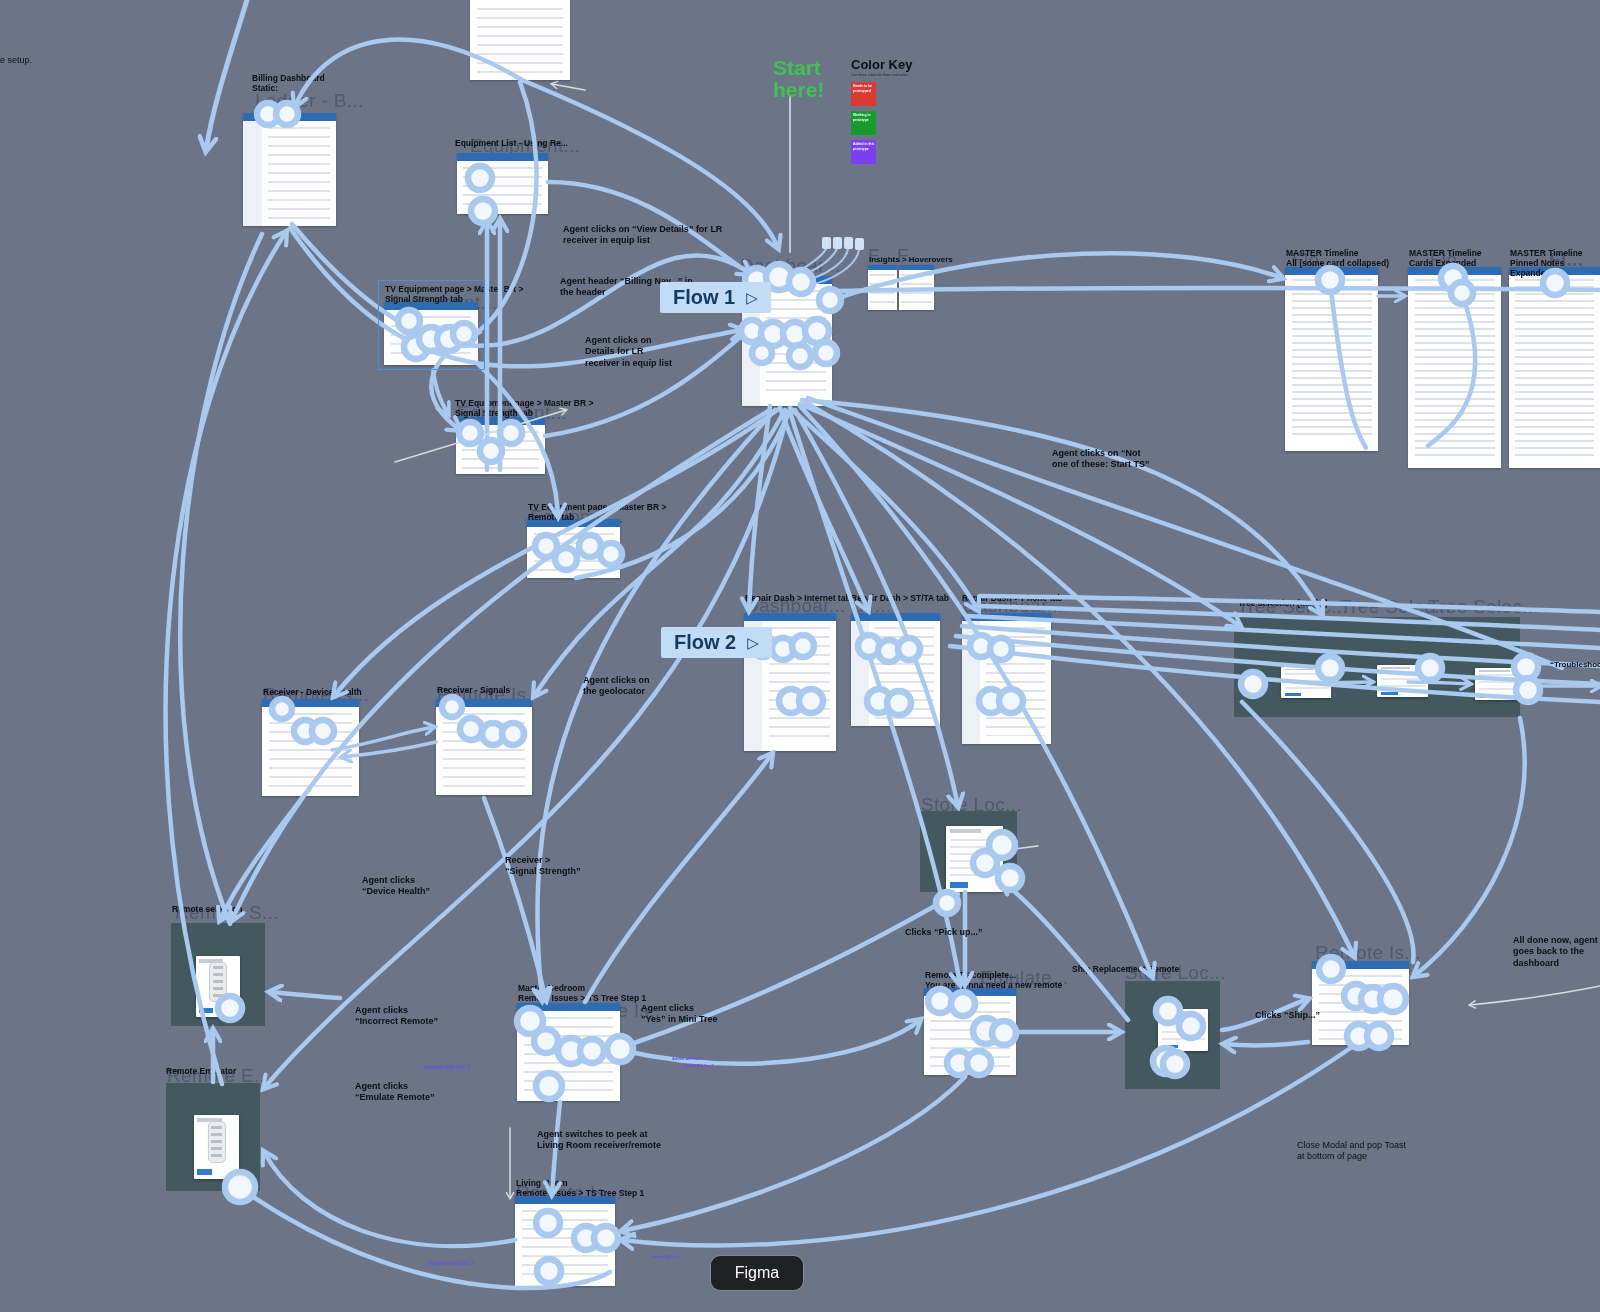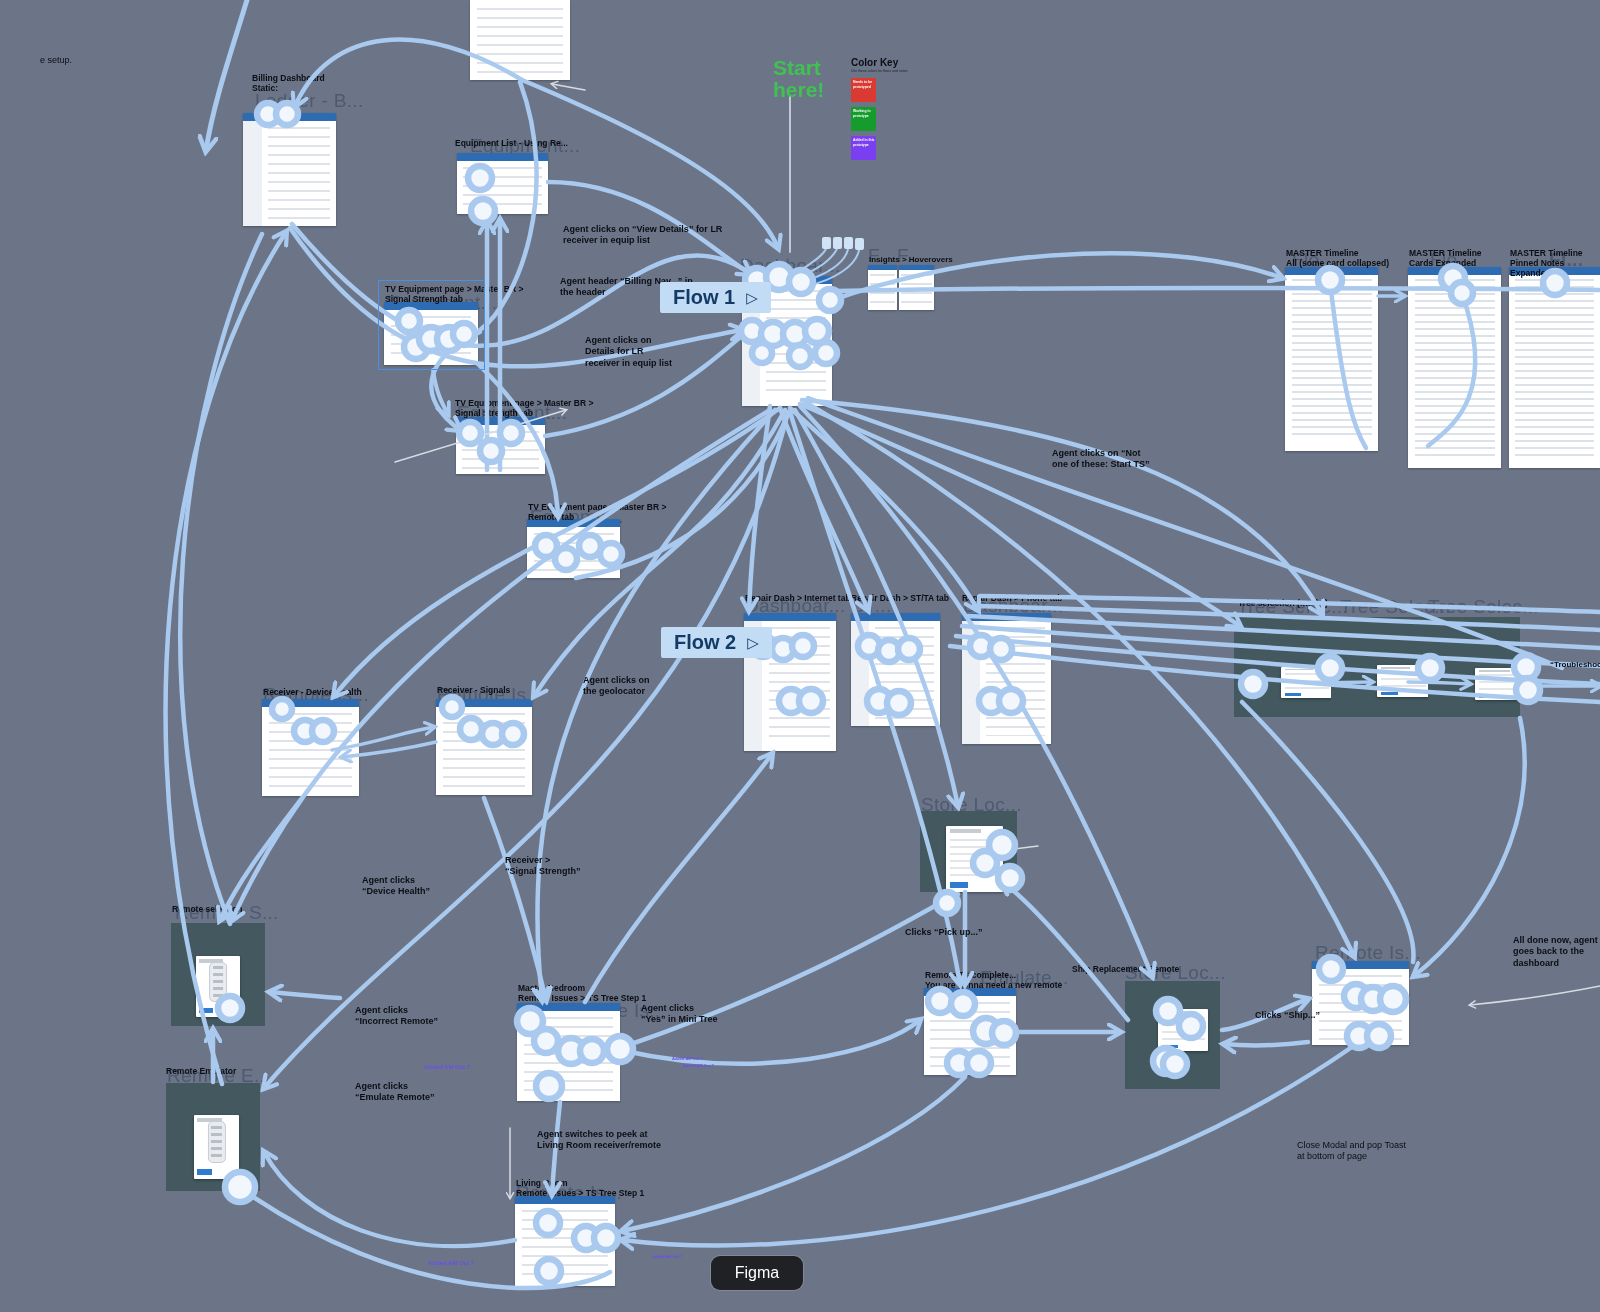--- a/index.html
+++ b/index.html
@@ -34,21 +34,21 @@
   .sel{position:absolute;border:1.5px solid #4a90e2;z-index:5;pointer-events:none;}
   .annotation{position:absolute;color:#0c0e15;font-weight:700;font-size:9px;line-height:1.25;
               white-space:pre-line;z-index:5;}
   .flow-pill{position:absolute;display:flex;align-items:center;gap:11px;background:#c3dcf5;
              color:#143a66;font-weight:700;font-size:20px;height:31px;padding:0 13px;
              z-index:6;border-radius:2px;}
   .flow-pill .play{font-size:15px;font-weight:400;margin-top:1px;}
   .start{position:absolute;color:#3fc252;font-weight:800;font-size:21px;line-height:1.05;
          z-index:6;white-space:pre-line;}
   .colorkey{position:absolute;z-index:6;width:70px;}
-  .ck-title{font-size:10px;font-weight:700;color:#0c0e15;}
+  .ck-title{font-size:13px;font-weight:700;color:#0c0e15;}
   .ck-sub{font-size:3.5px;color:#23262e;margin-top:1px;}
   .swatch{width:25px;height:24px;margin-top:5px;position:relative;}
   .swatch span{position:absolute;left:2px;top:2px;font-size:3.4px;color:#fff;font-weight:700;
                line-height:1.35;white-space:pre-line;}
   .figma-badge{position:absolute;background:#202124;color:#fff;font-size:16px;
                display:flex;align-items:center;justify-content:center;border-radius:9px;
                z-index:8;box-shadow:0 0 0 1px rgba(255,255,255,.15);}
   .chip{position:absolute;width:9px;height:12px;background:#cfe2f6;border-radius:2px;z-index:5;}
 </style>
 </head>
@@ -457,21 +457,21 @@
       <div class="bar"></div>
       <div class="body"></div>
     </div>
     <div class="frame-title" style="left: 516px; top: 1182px;">Remote Is...</div>
     <div class="thumb web" style="left: 515px; top: 1196px; width: 100px; height: 90px;">
       <div class="bar"></div>
       <div class="body"></div>
     </div>
     <div class="frame-label" style="left: 516px; top: 1178px;">Living Room
 Remote Issues &gt; TS Tree Step 1</div>
-    <div class="annotation" style="left: 0px; top: 55px; font-size: 9px; font-weight: 400; padding-left: 40px;">e setup.</div>
+    <div class="annotation" style="left: 0px; top: 55px; font-size: 9px; font-weight: 400;">e setup.</div>
     <div class="annotation" style="left: 563px; top: 224px;">Agent clicks on “View Details” for  LR
 receiver in equip list</div>
     <div class="annotation" style="left: 560px; top: 276px;">Agent header “Billing Nav...” in
 the header</div>
     <div class="annotation" style="left: 585px; top: 335px;">Agent clicks on
 Details for LR
 receiver in equip list</div>
     <div class="annotation" style="left: 869px; top: 255px; font-size: 8px;">Insights &gt; Hoverovers</div>
     <div class="annotation" style="left: 1052px; top: 448px;">Agent clicks on “Not
 one of these: Start TS”</div>

